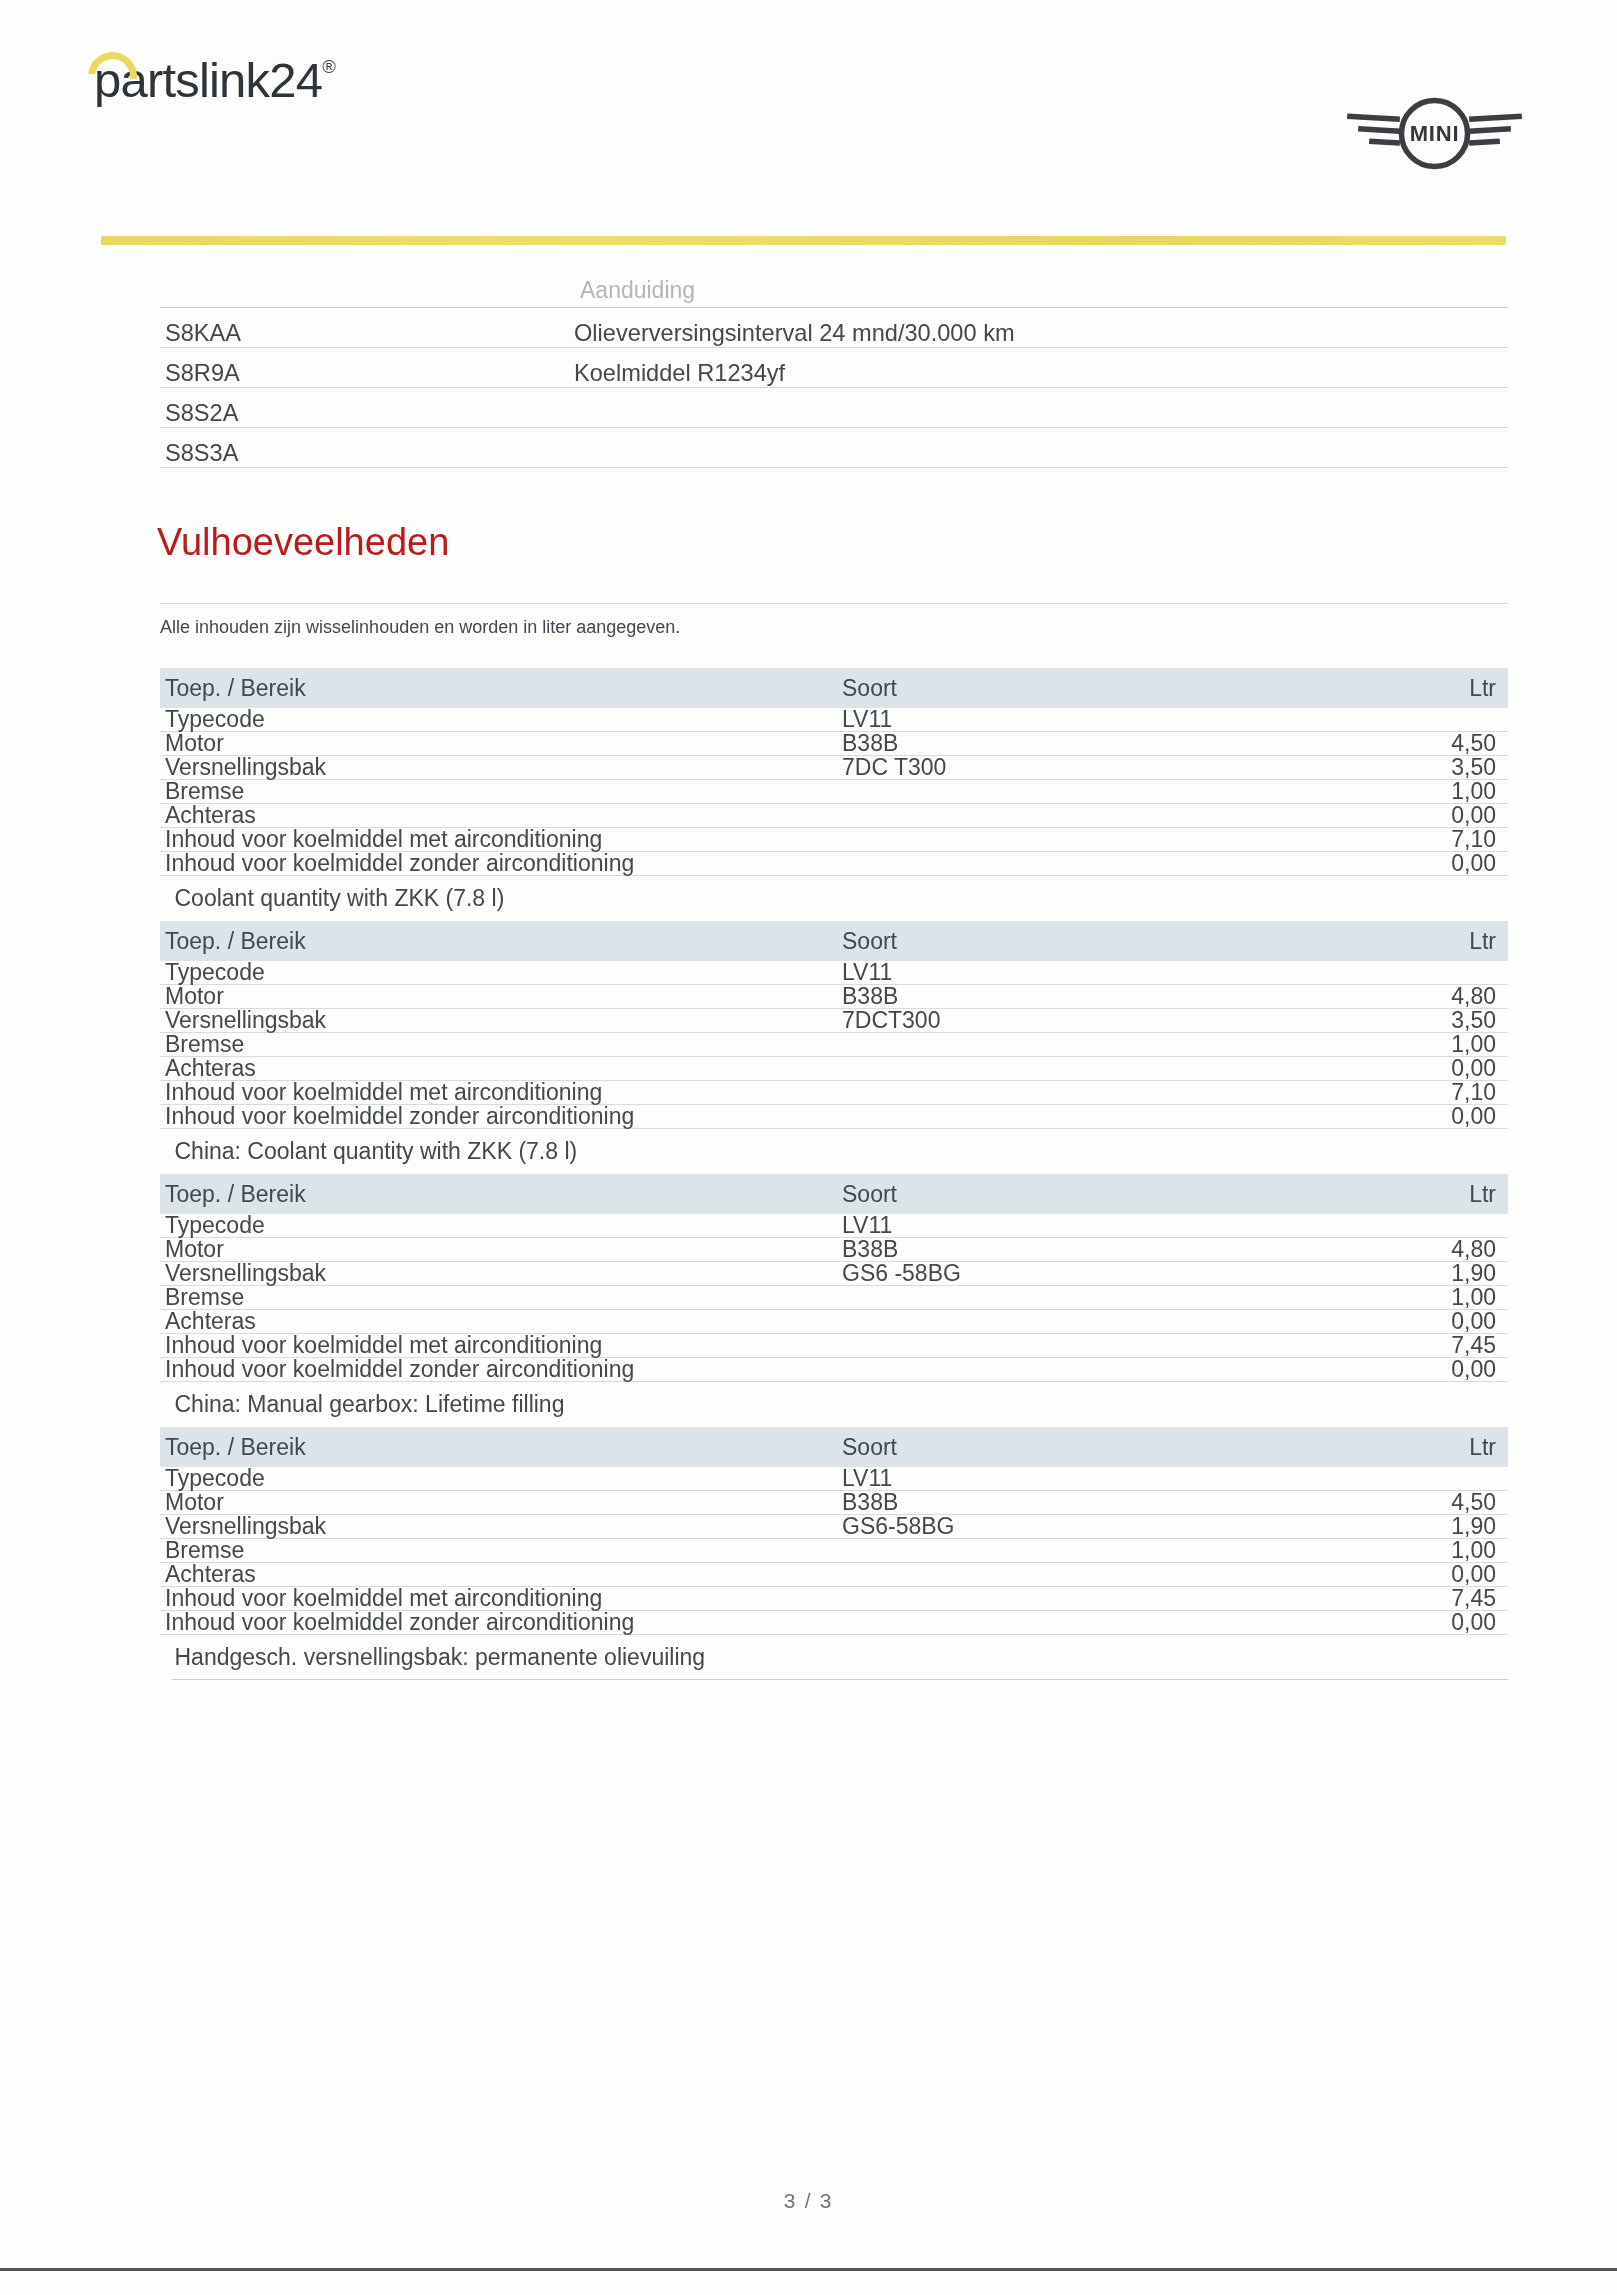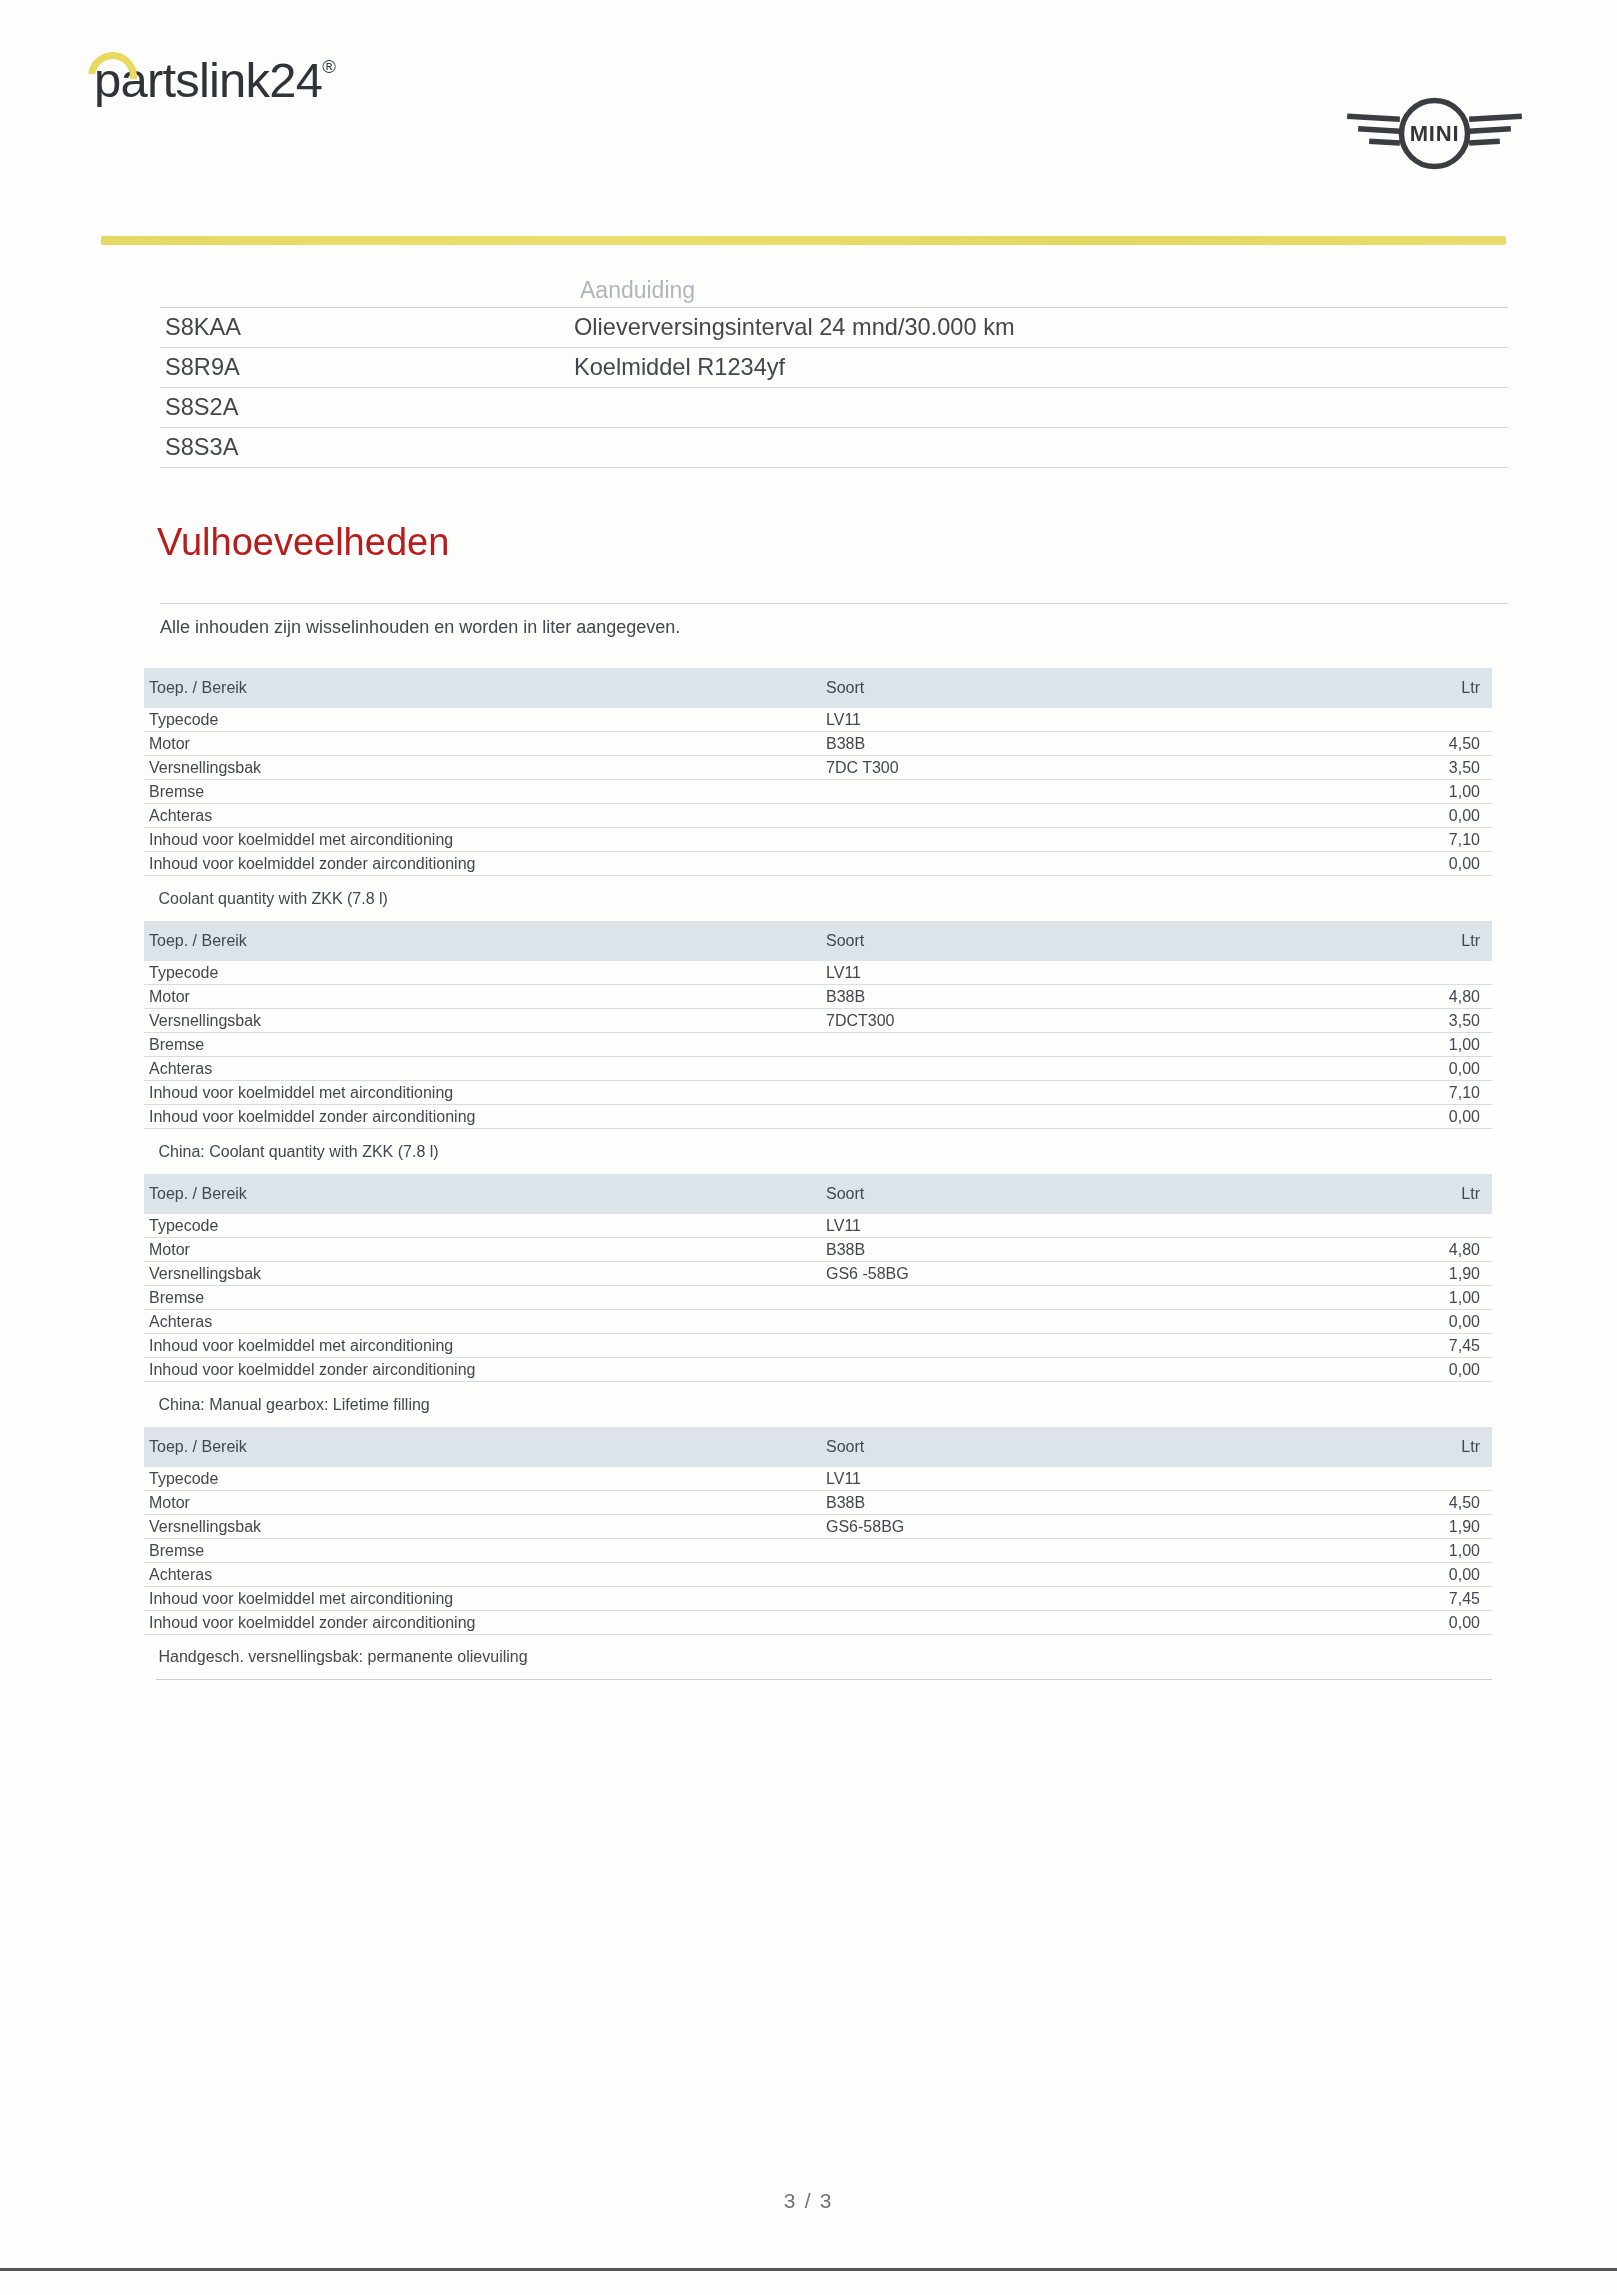--- a/index.html
+++ b/index.html
@@ -79,21 +79,21 @@
     line-height: 29px;
     padding-left: 420px;
     color: #b2b6ba;
     font-size: 23px;
     border-bottom: 1.7px solid #caced1;
     box-sizing: border-box;
   }
   .opt-row {
     height: 40px;
     display: flex;
-    align-items: center;
+    align-items: flex-end;
     border-bottom: 1.7px solid #d7dadc;
     box-sizing: border-box;
   }
   .opt-code { width: 414px; padding-left: 5px; box-sizing: border-box; }
   .opt-desc { flex: 1; }
 
   
   .section-title {
     position: absolute;
     left: 157px;
@@ -114,24 +114,24 @@
     position: absolute;
     left: 160px;
     top: 617px;
     font-size: 18px;
     margin: 0;
   }
 
   
   .vul-tables {
     position: absolute;
-    left: 144px;
+    left: 160px;
     top: 668px;
     width: 1348px;
-    font-size: 16px;
+    font-size: 23px;
   }
   .band {
     height: 40px;
     background: #dce3e9;
     display: flex;
     align-items: center;
     box-sizing: border-box;
   }
   .vrow {
     height: 24px;

